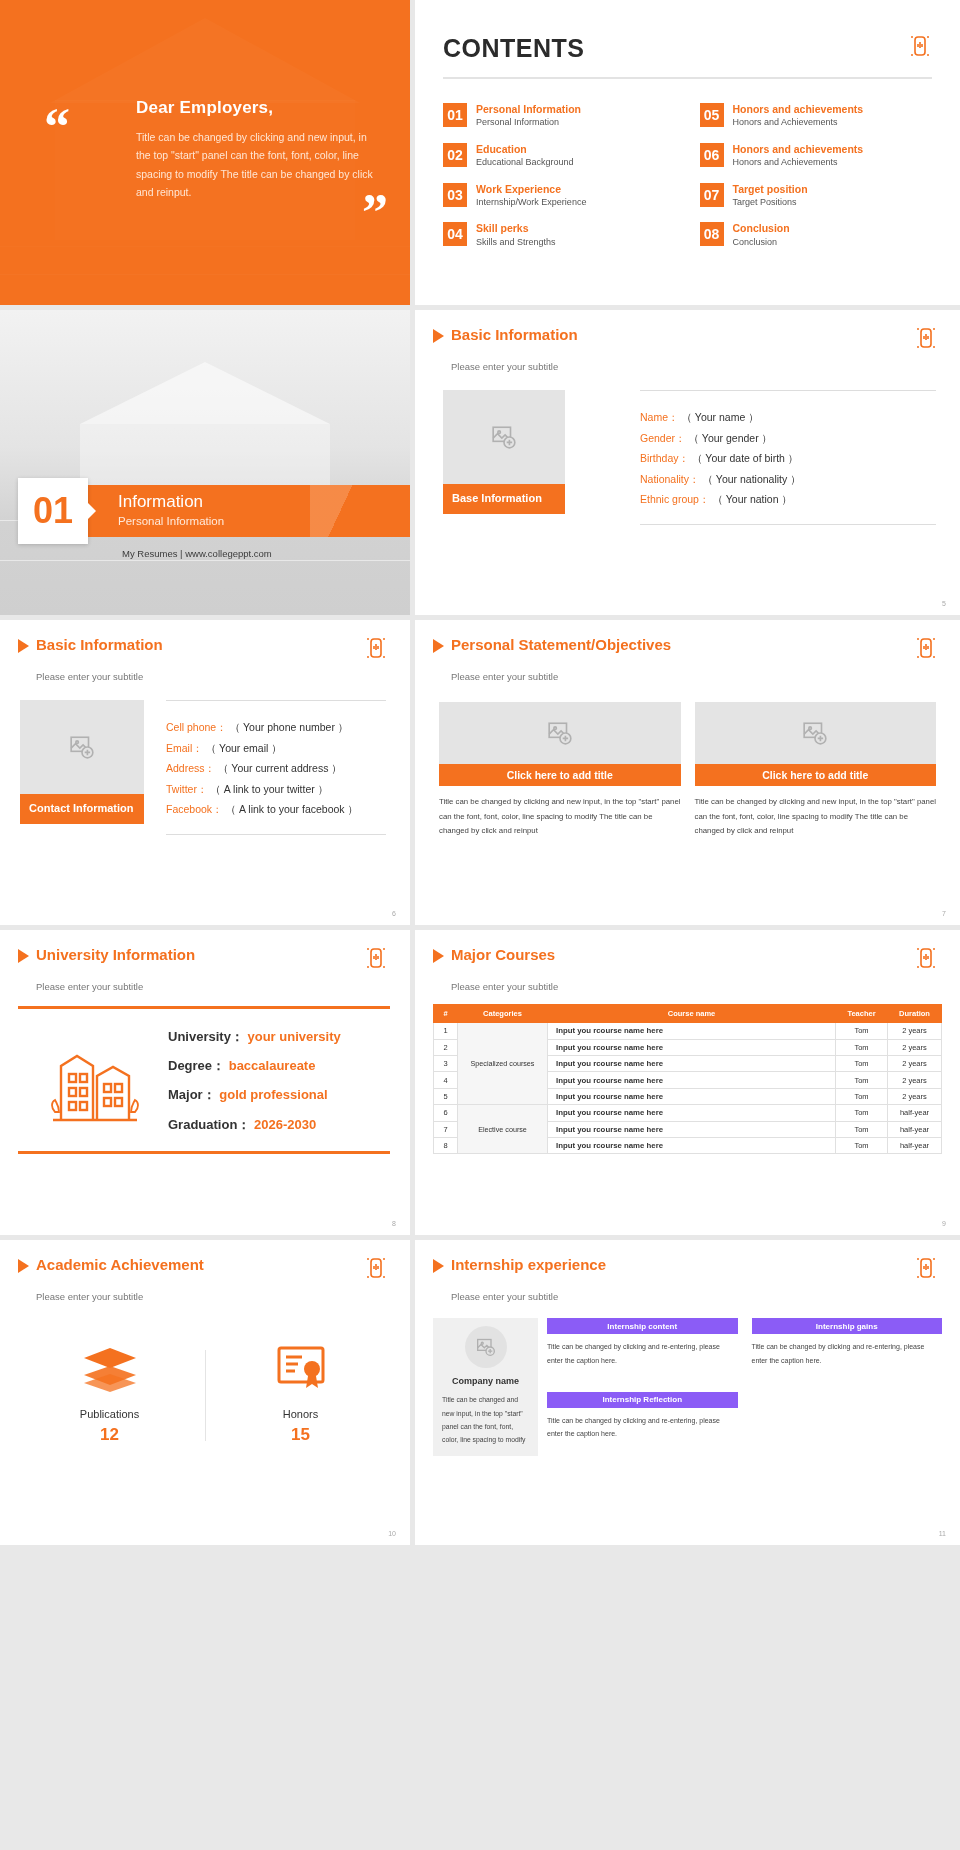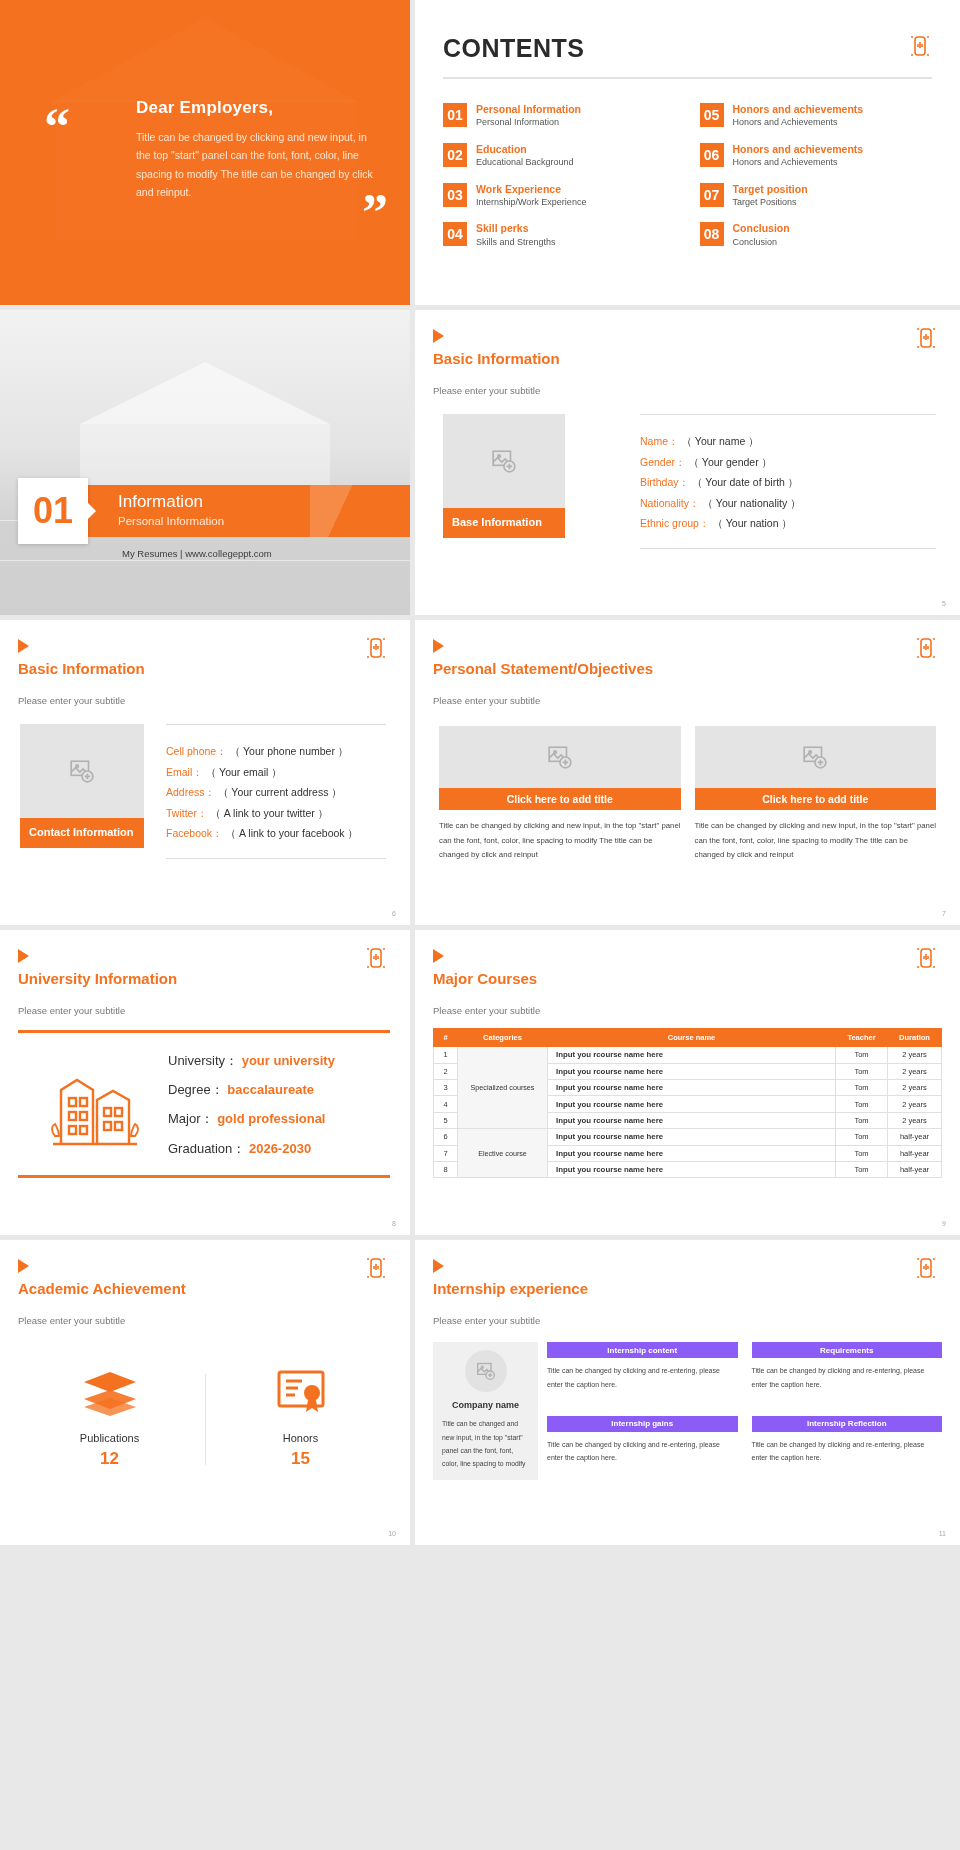--- a/index.html
+++ b/index.html
@@ -103,21 +103,21 @@
     border-top:8px solid transparent; border-bottom:8px solid transparent; border-left:8px solid #fff;
   }
   .div-txt { position:absolute; left:118px; top:182px; color:#fff; }
   .div-txt .t1 { font-size:17px; font-weight:normal; }
   .div-txt .t2 { font-size:11.5px; margin-top:3px; color:#ffe9da; }
   .div-foot { position:absolute; left:122px; top:238px; font-size:9.5px; color:#3b3b3b; }
 
   
   .s-pane { background:#fff; position:relative; }
   .pane-hd { display:flex; align-items:flex-start; justify-content:space-between; padding:16px 22px 0 18px; }
-  .hd-left { display:flex; align-items:flex-start; gap:7px;flex-direction:column; }
+  .hd-left { display:flex; align-items:flex-start; gap:7px; }
   .tri { width:0;height:0;border-top:7px solid transparent;border-bottom:7px solid transparent;border-left:11px solid #f4711f; margin-top:3px; }
   .pane-title { font-size:15px; font-weight:bold; color:#f4711f; line-height:1.15; }
   .pane-sub { font-size:9.5px; color:#777; margin-top:18px; }
   .pg-num { position:absolute; right:14px; bottom:8px; font-size:7px; color:#aaa; }
 
   
   .ph { background:#e4e4e4; display:flex; align-items:center; justify-content:center; }
   .ph svg { opacity:.55; }
 
   
@@ -137,21 +137,21 @@
   .card { flex:1; }
   .card .ph { height:62px; }
   .card-bar { background:#f4711f; color:#fff; font-size:10.5px; font-weight:bold; text-align:center; padding:5px 0; }
   .card-body { font-size:7.8px; color:#444; line-height:1.85; margin-top:9px; }
 
   
   .uni-box { margin:14px 20px 0 18px; border-top:3px solid #f4711f; border-bottom:3px solid #f4711f; position:relative; height:148px; }
   .uni-inner { display:flex; align-items:center; height:100%; }
   .uni-icon { width:150px; display:flex; align-items:center; justify-content:center; position:relative; }
   .uni-lines { font-size:13px; line-height:2.25; }
-  .uni-lines .k { color:#333; }
+  .uni-lines .k { color:#333;font-weight:bold; }
   .uni-lines .v { color:#f4711f; font-weight:bold;text-align:center; }
 
   
   .tbl-wrap { padding:12px 18px 0 18px; }
   table.courses { width:100%; border-collapse:collapse; font-size:7.5px; }
   table.courses th {
     background:#f4711f; color:#fff; font-weight:bold; padding:4px 2px; border:1px solid #f4711f;
   }
   table.courses td { border:1px solid #e0e0e0; padding:3.2px 3px; color:#333; text-align:center; }
   table.courses td.name { font-weight:bold; text-align:left; padding-left:8px; font-size:7.8px; }
@@ -629,24 +629,20 @@
         </div>
         <div class="int-company">Company name</div>
         <div class="int-desc">Title can be changed and new input, in the top "start" panel can the font, font, color, line spacing to modify</div>
       </div>
       <div class="int-grid">
         <div class="int-cell">
           <div class="bar">Internship content</div>
           <div class="txt">Title can be changed by clicking and re-entering, please enter the caption here.</div>
         </div>
         <div class="int-cell">
-          <div class="bar">Requirements</div>
-          <div class="txt">Title can be changed by clicking and re-entering, please enter the caption here.</div>
-        </div>
-        <div class="int-cell">
           <div class="bar">Internship gains</div>
           <div class="txt">Title can be changed by clicking and re-entering, please enter the caption here.</div>
         </div>
         <div class="int-cell">
           <div class="bar">Internship Reflection</div>
           <div class="txt">Title can be changed by clicking and re-entering, please enter the caption here.</div>
         </div>
       </div>
     </div>
     <div class="pg-num">11</div>

